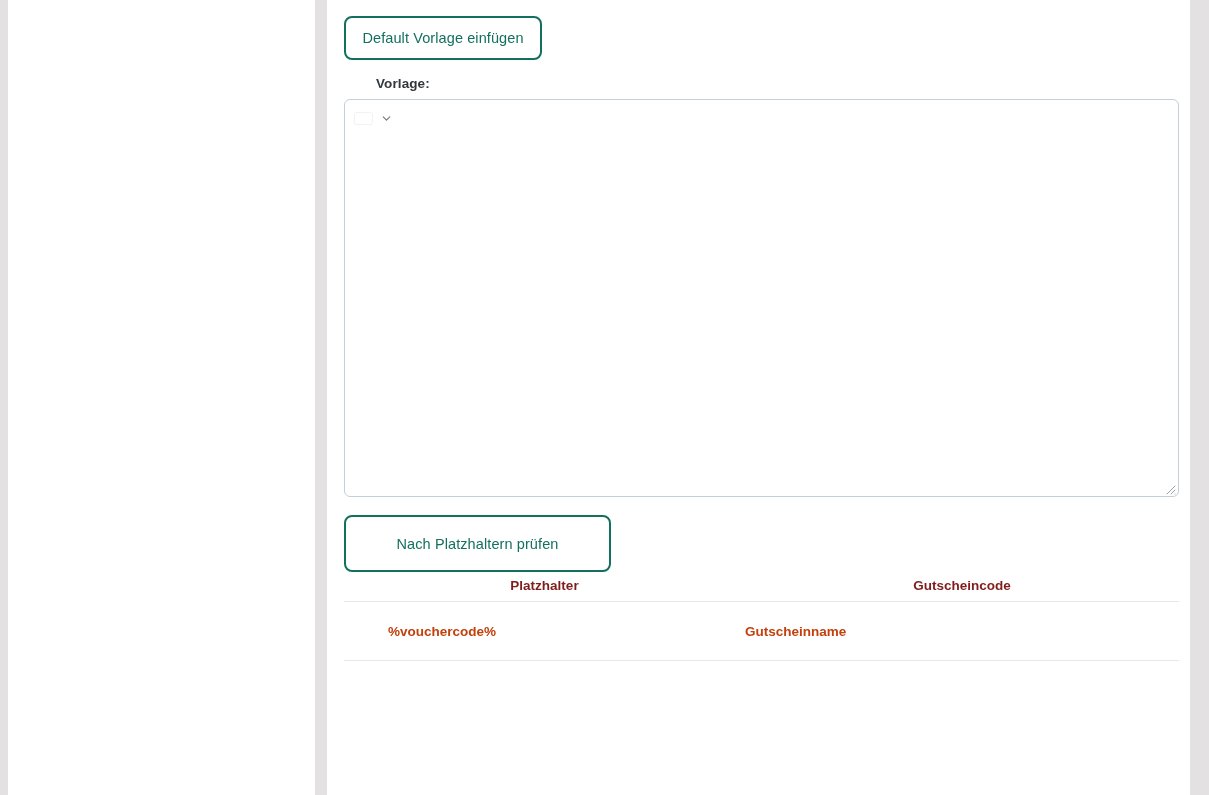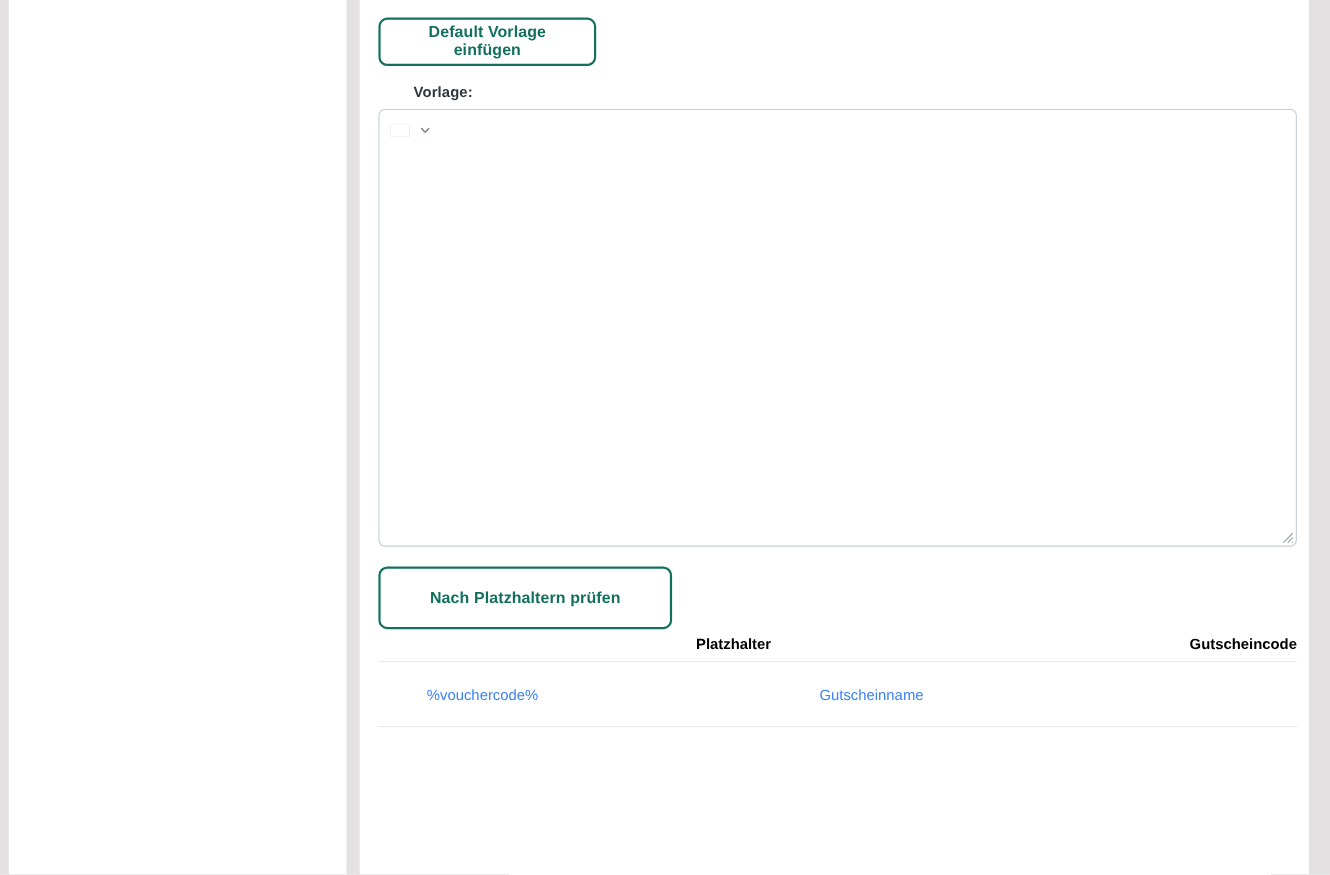--- a/index.html
+++ b/index.html
@@ -52,21 +52,21 @@
     display: inline-flex;
     align-items: center;
     justify-content: center;
     box-sizing: border-box;
     border: 2px solid #13705f;
     border-radius: 8px;
     background: #ffffff;
     color: #13705f;
     font-family: "Liberation Sans", sans-serif;
     font-size: 14.5px;
-    font-weight: bold;
+    font-weight: normal;
     letter-spacing: 0.1px;
     cursor: pointer;
     padding: 0 16px;
     outline: none;
   }
 
   .btn-default-template {
     position: absolute;
     left: 17px;
     top: 16px;
@@ -172,35 +172,35 @@
     left: 17px;
     top: 570px;
     width: 835px;
     border-collapse: collapse;
     table-layout: fixed;
   }
   .ph-table col.c1 { width: 357px; }
   .ph-table col.c2 { width: 478px; }
 
   .ph-table th {
-    text-align: right;
+    text-align: center;
     font-size: 13.5px;
     font-weight: bold;
-    color: #000000;
+    color: #7f1d1d;
     padding: 0 0 0 44px;
     height: 31px;
     vertical-align: middle;
     border: 0;
   }
 
   .ph-table td {
     text-align: left;
     font-size: 13.5px;
-    font-weight: normal;
-    color: #3b82f6;
+    font-weight: bold;
+    color: #c2410c;
     padding: 0 0 0 44px;
     height: 58px;
     vertical-align: middle;
     border-top: 1px solid #e6e8ea;
   }
 
   .ph-table tbody tr:first-child td { border-top: 1px solid #e6e8ea; }
   .ph-table tbody tr:last-child td  { border-bottom: 1px solid #e6e8ea; }
 
   

